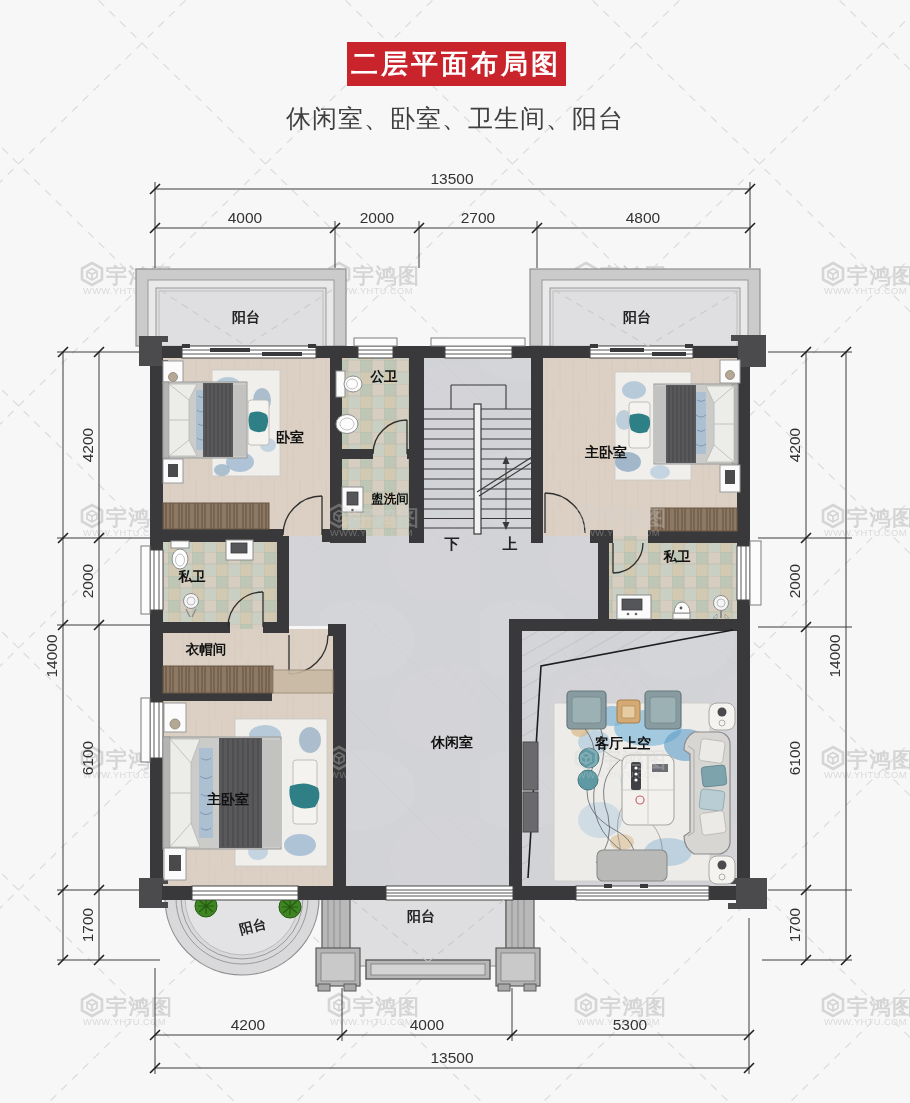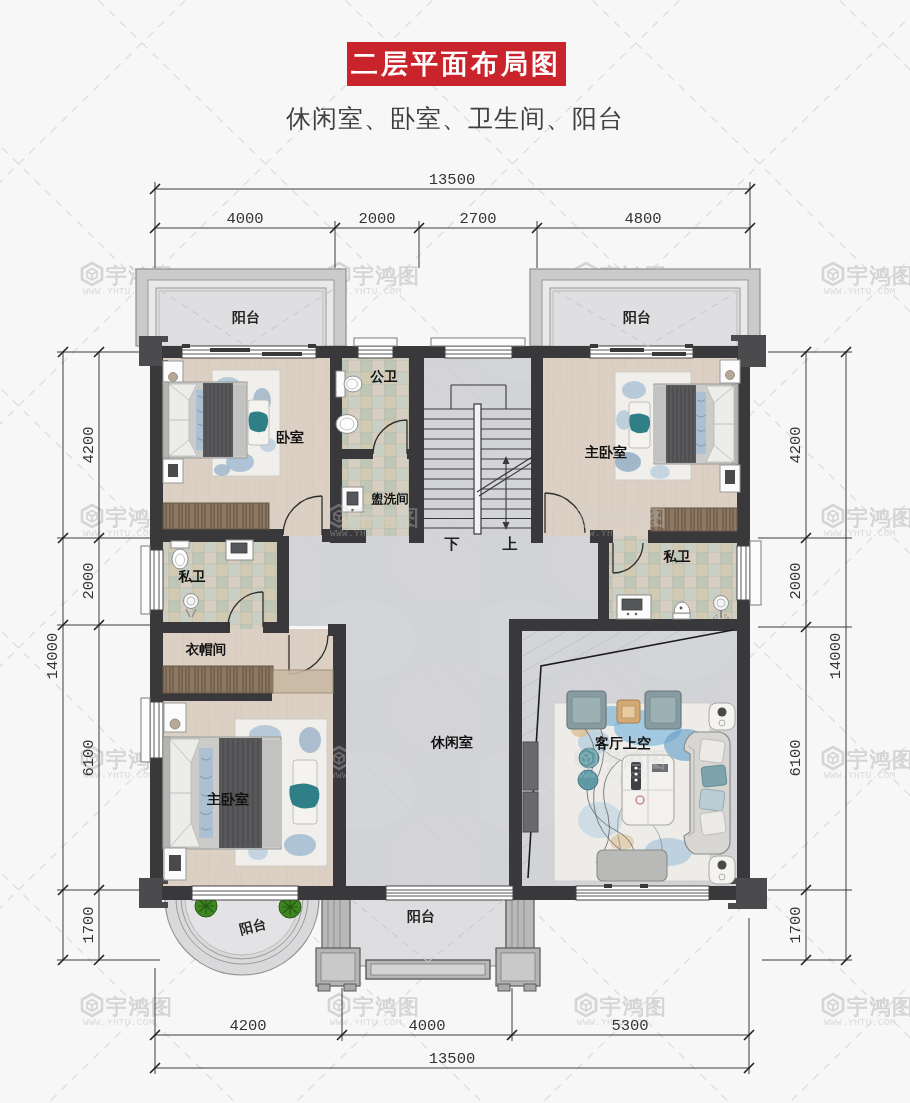--- a/index.html
+++ b/index.html
@@ -1,16 +1,16 @@
 <!DOCTYPE html>
 <html><head>
 <meta charset="utf-8">
 <style>
 html,body{margin:0;padding:0;}
-#page{position:relative;width:910px;height:1103px;background:#e5e5e5;overflow:hidden;font-family:Liberation Mono, monospace;}
+#page{position:relative;width:910px;height:1103px;background:#e5e5e5;overflow:hidden;font-family:Liberation Sans, sans-serif;}
 svg{position:absolute;left:0;top:0;}
 </style>
 </head>
 <body>
 <div id="page">
 <svg width="910" height="1103" viewBox="0 0 910 1103">
 <defs>
 <pattern id="diag" width="247" height="242" patternUnits="userSpaceOnUse" patternTransform="translate(142,285)">
  <path d="M0,0 L247,242 M247,0 L0,242" stroke="#dedede" stroke-width="1.3" stroke-dasharray="8 7" fill="none"></path>
 </pattern>

